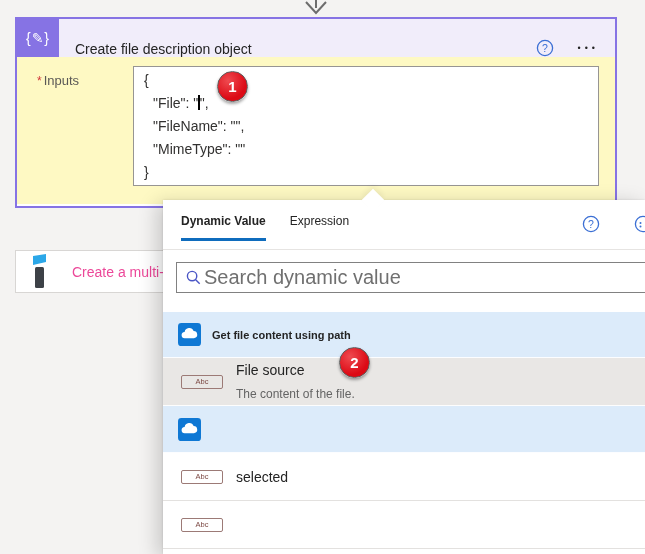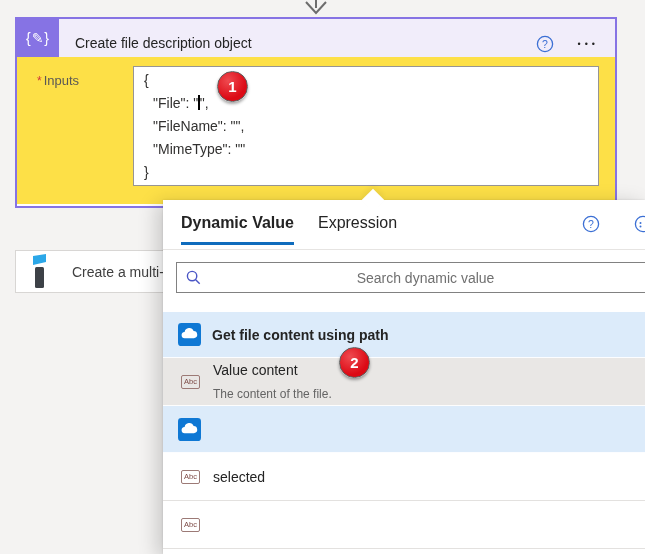--- a/index.html
+++ b/index.html
@@ -8,26 +8,26 @@
 
   
   .flow-arrow { position:absolute; left:303px; top:0; }
 
   
   .compose-card { position:absolute; left:15px; top:17px; width:602px; height:191px;
     border:2px solid #8673e4; background:#fff; z-index:1; }
   .card-header { display:flex; height:38px; align-items:stretch; cursor:pointer; }
   .icon-tile { width:42px; background:#8673e4; color:#fff; display:flex; align-items:center;
     justify-content:center; font-size:14px; letter-spacing:1px; }
-  .header-rest { flex:1; background:#f1edfa; display:flex; align-items:flex-start; padding:16px 16px; }
+  .header-rest { flex:1; background:#f1edfa; display:flex; align-items:flex-end; padding:0 16px; }
   .card-title { font-size:14px; color:#242424; flex:1; }
   .help-btn { margin-right:24px; display:flex; align-items:center; cursor:pointer; }
   .menu-dots { font-size:9px; letter-spacing:4px; color:#242424; cursor:pointer; padding:4px 0; }
 
-  .card-body { position:relative; height:147px; background:#fde047; }
+  .card-body { position:relative; height:147px; background:#fef9c3; }
   .inputs-label { position:absolute; left:20px; top:16px; font-size:13px; color:#5a5856; }
   .req { color:#d13438; margin-right:2px; font-size:12px; }
   .inputs-box { position:absolute; left:116px; top:9px; width:466px; height:120px;
     border:1px solid #979593; background:#fff; padding:2px 10px; font-size:14px;
     line-height:23px; color:#323130; cursor:text; }
   .ind { padding-left:9px; }
   .caret { display:inline-block; width:1.5px; height:15px; background:#000; vertical-align:-2px; }
 
   
   .badge { position:absolute; width:31px; height:31px; border-radius:50%;
@@ -36,49 +36,49 @@
     display:flex; align-items:center; justify-content:center; z-index:30;
     box-shadow:0 2px 3px rgba(0,0,0,.35); }
   #badge1 { left:217px; top:71px; }
   #badge2 { left:339px; top:347px; }
 
   
   .multi-card { position:absolute; left:15px; top:250px; width:600px; height:43px;
     background:#fff; border:1px solid #d8d6d4; display:flex; align-items:center;
     padding-left:17px; z-index:1; cursor:pointer; }
   .i-logo { width:14px; height:35px; margin-right:25px; flex:none; }
-  .multi-title { font-size:14px; color:#404040; white-space:nowrap; }
+  .multi-title { font-size:14px; color:#ec4899; white-space:nowrap; }
 
   
   .picker { position:absolute; left:163px; top:200px; width:482px; height:354px; background:#fff;
     box-shadow:-6px 3px 18px rgba(0,0,0,.18), 0 0 2px rgba(0,0,0,.12); z-index:5; }
   .beak { position:absolute; left:202px; top:-8px; width:16px; height:16px; background:#fff;
     transform:rotate(45deg); box-shadow:-3px -3px 5px rgba(0,0,0,.05); }
   .tabs { position:absolute; left:18px; top:14px; display:flex; gap:24px; }
-  .tab { font-size:16px; color:#242424; padding-bottom:10px; cursor:pointer; }
+  .tab { font-size:12px; color:#242424; padding-bottom:10px; cursor:pointer; }
   .tab.active { font-weight:bold; border-bottom:3px solid #0f6cbd; }
   .tabs-divider { position:absolute; left:0; top:49px; width:100%; height:1px; background:#e6e4e2; }
   .picker-help { position:absolute; top:15px; left:419px; cursor:pointer; }
   .picker-extra { position:absolute; top:15px; left:471px; cursor:pointer; }
 
   .searchbox { position:absolute; left:13px; top:62px; width:475px; height:31px;
     border:1px solid #818181; display:flex; align-items:center; padding:0 9px; background:#fff; }
-  .searchbox input { border:none; outline:none; flex:1; font-size:14px; margin-left:9px;
-    font-family:"Liberation Sans", sans-serif; color:#323130; background:transparent;text-align:center; }
+  .searchbox input { border:none; outline:none; flex:1; font-size:20px; margin-left:3px;
+    font-family:"Liberation Sans", sans-serif; color:#323130; background:transparent; }
   .searchbox input::placeholder { color:#707070; opacity:1; }
 
   .list { position:absolute; left:0; top:112px; width:100%; }
   .row-group { height:46px; background:#dcebfa; display:flex; align-items:center;
     padding-left:15px; border-bottom:1px solid rgba(255,255,255,.9); cursor:pointer; }
   .row-group .g-icon { width:23px; height:23px; margin-right:11px; flex:none; }
-  .g-title { font-size:14px; font-weight:bold; color:#242424; }
+  .g-title { font-size:11px; font-weight:bold; color:#242424; }
   .row-item { height:48px; display:flex; align-items:center; padding-left:18px; cursor:pointer; background:#fff; }
   .row-item.hovered { background:#e9e7e5; border-bottom:1px solid rgba(255,255,255,.9); }
   .row-item.lined { border-bottom:1px solid #e3e1df; }
-  .type-icon { width:19px; height:14px; border:1px solid #9c7a76; border-radius:2px;
+  .type-icon { width:42px; height:14px; border:1px solid #9c7a76; border-radius:2px;
     color:#7d4a45; font-size:7.5px; display:flex; align-items:center; justify-content:center;
     margin-right:13px; flex:none; }
   .item-text .t { font-size:14px; color:#242424; line-height:16px; }
   .item-text .d { font-size:12px; color:#646464; line-height:14px; margin-top:9px; }
 </style>
 </head>
 <body>
 
 <div class="stage">
 
@@ -161,21 +161,21 @@
         <svg class="g-icon" viewBox="0 0 24 24">
           <rect width="24" height="24" rx="3.5" fill="#0f78d4"></rect>
           <path d="M7.2 16a3.3 3.3 0 0 1-.3-6.6 4.9 4.9 0 0 1 9.4-1 3.7 3.7 0 0 1 .9 7.3l-.5.3z" fill="#fff"></path>
         </svg>
         <span class="g-title">Get file content using path</span>
       </div>
 
       <div class="row-item hovered">
         <span class="type-icon">Abc</span>
         <span class="item-text">
-          <div class="t">Value content</div>
+          <div class="t">File source</div>
           <div class="d">The content of the file.</div>
         </span>
       </div>
 
       <div class="row-group" style="height:47px">
         <svg class="g-icon" viewBox="0 0 24 24">
           <rect width="24" height="24" rx="3.5" fill="#0f78d4"></rect>
           <path d="M7.2 16a3.3 3.3 0 0 1-.3-6.6 4.9 4.9 0 0 1 9.4-1 3.7 3.7 0 0 1 .9 7.3l-.5.3z" fill="#fff"></path>
         </svg>
       </div>

